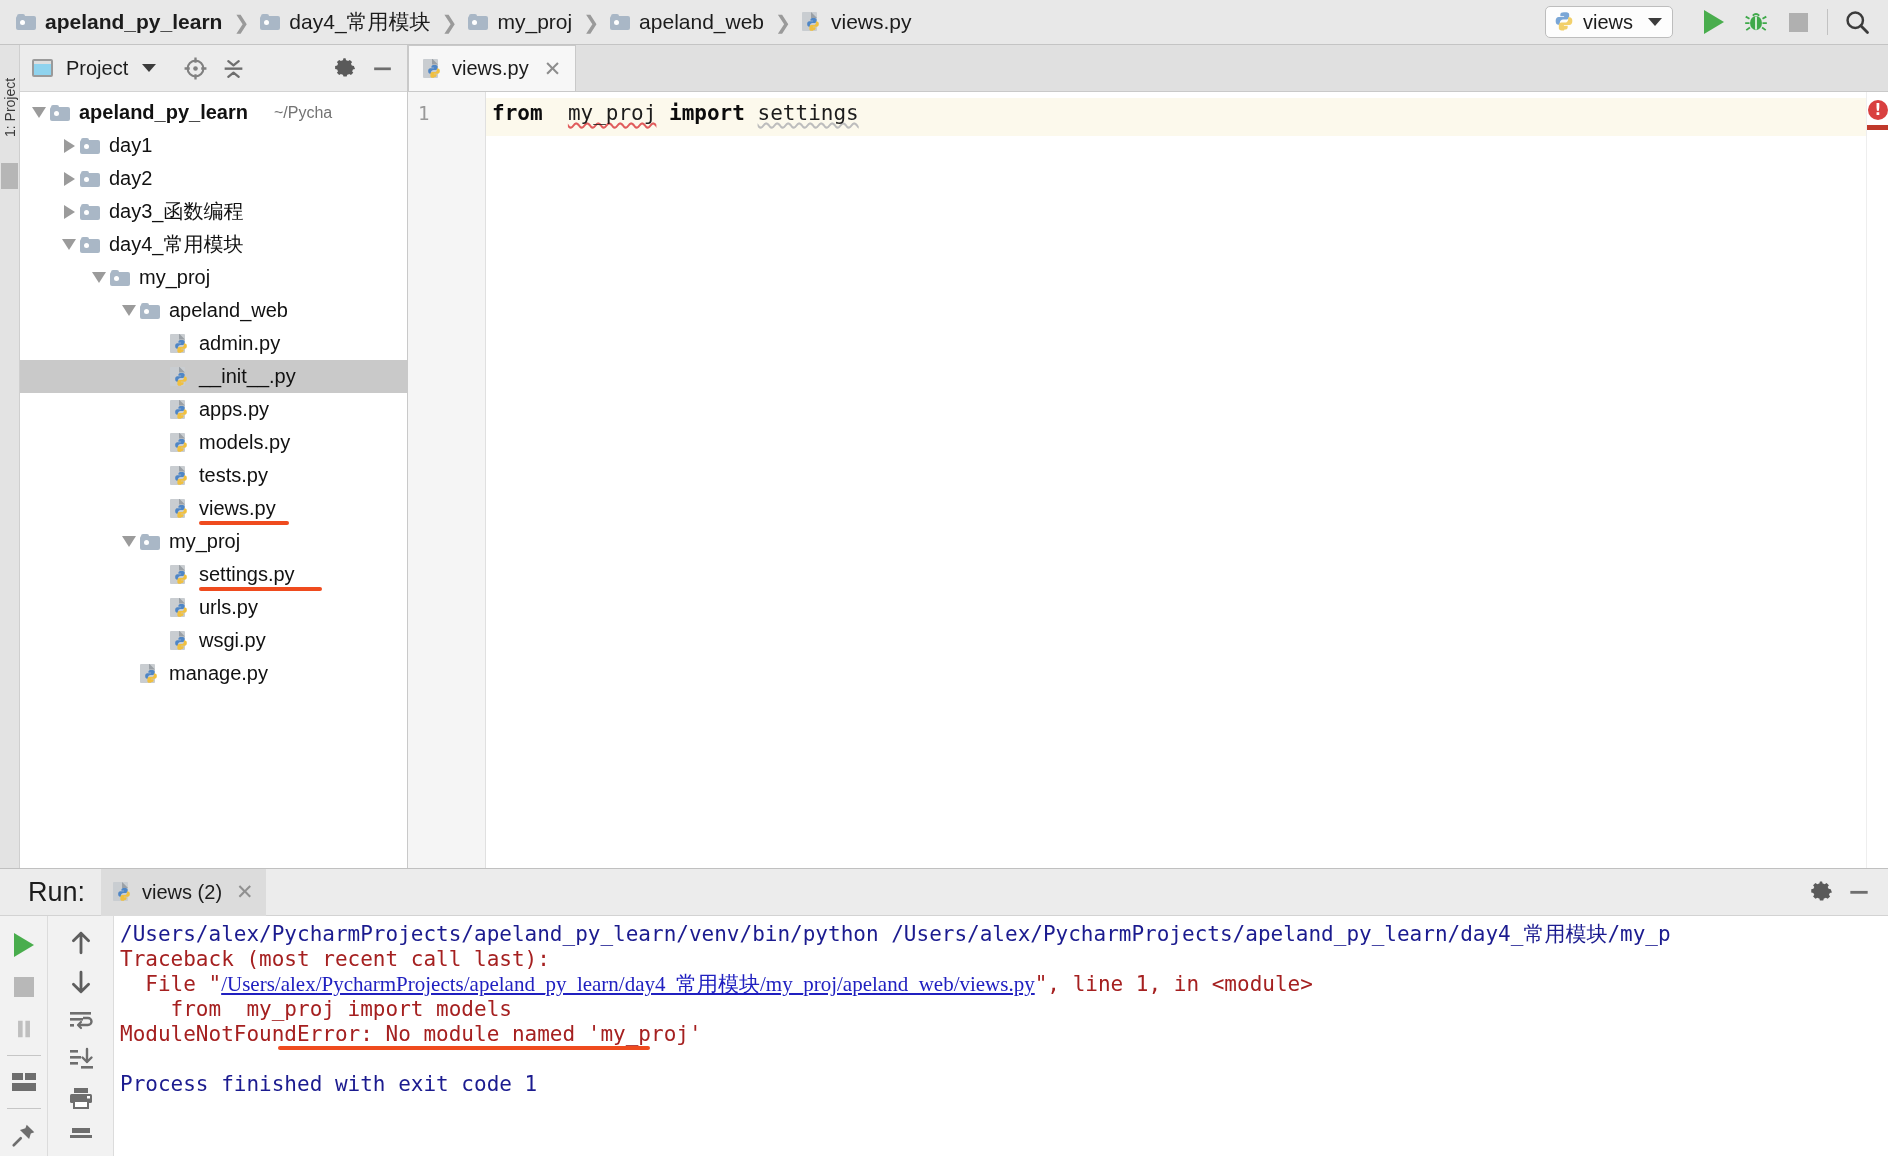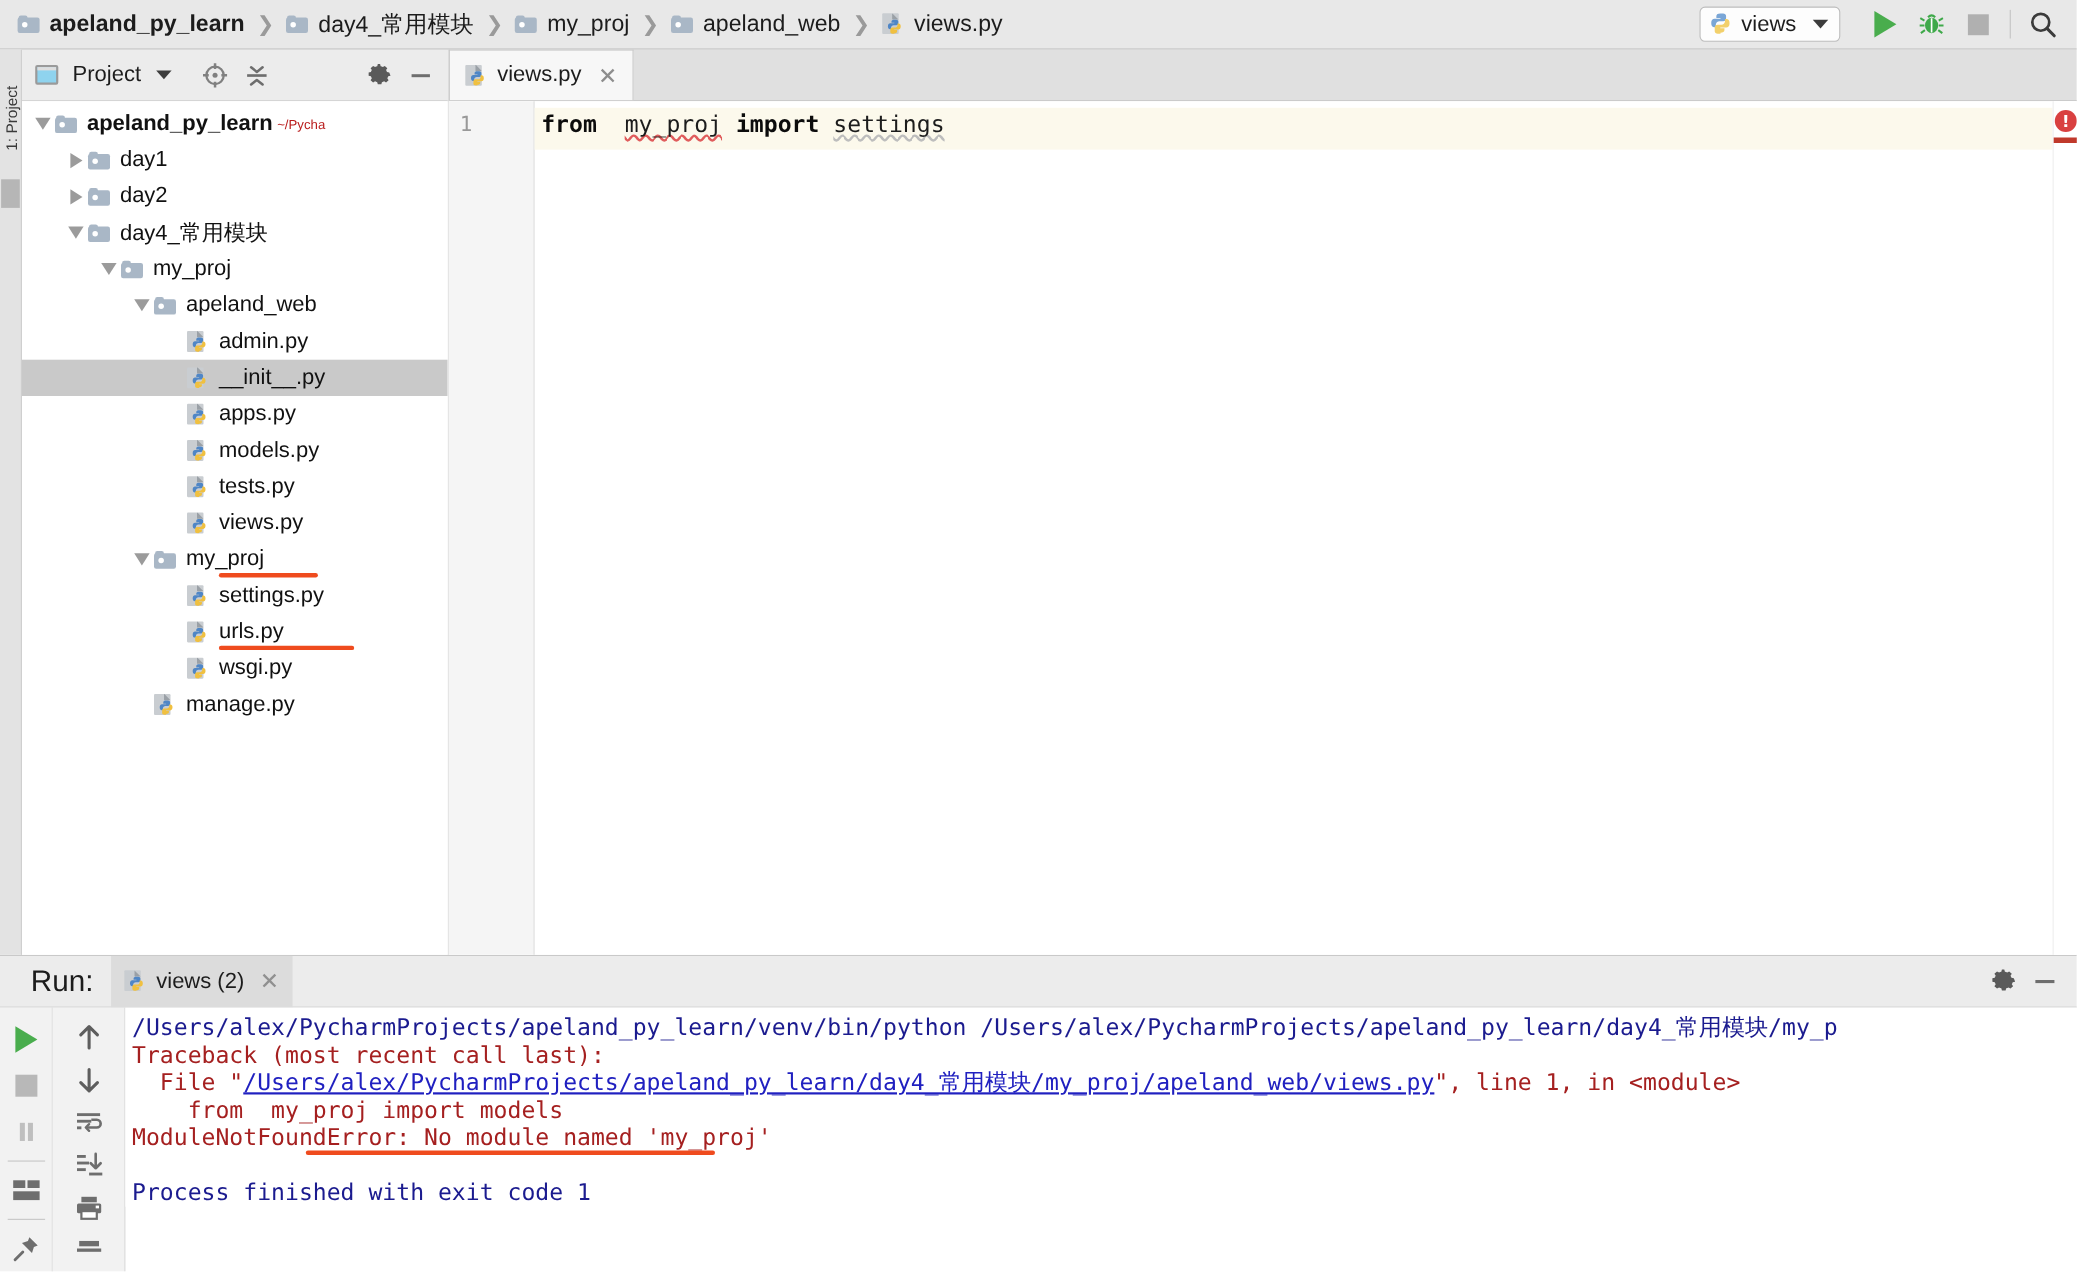--- a/index.html
+++ b/index.html
@@ -113,21 +113,21 @@
     font-size:20px; color:#111; white-space:nowrap; padding-right:4px;
   }
   .trow.sel { background:#c9c9c9; }
   .tw {
     width:22px; flex:none; display:flex; align-items:center; justify-content:center;
   }
   .tw .arr-r { width:0;height:0;border-left:11px solid #9b9b9b;border-top:7px solid transparent;border-bottom:7px solid transparent; }
   .tw .arr-d { width:0;height:0;border-top:11px solid #9b9b9b;border-left:7px solid transparent;border-right:7px solid transparent; }
   .tlabel { margin-left:9px; }
   .tlabel.bold { font-weight:bold; }
-  .tpath { margin-left:4px; color:#b91c1c; font-size:12px; }
+  .tpath { margin-left:26px; color:#737373; font-size:16px; }
   .underline-ann {
     position:absolute; height:4px; background:#ef4b1e; border-radius:2px;
   }
 
   
   .editorarea { flex:1; display:flex; flex-direction:column; min-width:0; background:#fff; }
   .tabstrip {
     height:47px; min-height:47px; background:#e0e0e0;
     border-bottom:1px solid #c9c9c9; display:flex; align-items:flex-end;
   }
@@ -191,21 +191,21 @@
   }
   .tool { width:46px;height:46px;display:flex;align-items:center;justify-content:center; }
   .tool-sep { width:34px;height:1px;background:#c6c6c6;margin:5px 0; }
   .console {
     flex:1; background:#ffffff; overflow:hidden; padding:6px 0 0 6px;
     font-family:"DejaVu Sans Mono", monospace; font-size:21px; white-space:pre;
     line-height:25px;
   }
   .c-blue { color:#1b1b8f; }
   .c-red  { color:#a52020; }
-  .c-link { color:#2020c0; text-decoration:underline; }
+  .c-link { color:#2020c0; text-decoration:underline;font-family:Liberation Serif, serif; }
   .c-underline-ann {
     position:absolute; height:4px; background:#ef4b1e; border-radius:2px;
   }
   .console-wrap { position:relative; flex:1; min-width:0; }
 </style>
 </head>
 <body>
 
 <div class="app">
 
@@ -362,20 +362,30 @@
               <span class="arr-r"></span>
             </span>
             <span class="ic-folder">
               <span class="dot"></span>
             </span>
             <span class="tlabel">day2</span>
           </div>
           <div class="trow">
             <span style="width: 38px; flex: 0 0 auto;"></span>
             <span class="tw">
+              <span class="arr-r"></span>
+            </span>
+            <span class="ic-folder">
+              <span class="dot"></span>
+            </span>
+            <span class="tlabel">day3_函数编程</span>
+          </div>
+          <div class="trow">
+            <span style="width: 38px; flex: 0 0 auto;"></span>
+            <span class="tw">
               <span class="arr-d"></span>
             </span>
             <span class="ic-folder">
               <span class="dot"></span>
             </span>
             <span class="tlabel">day4_常用模块</span>
           </div>
           <div class="trow">
             <span style="width: 68px; flex: 0 0 auto;"></span>
             <span class="tw">

